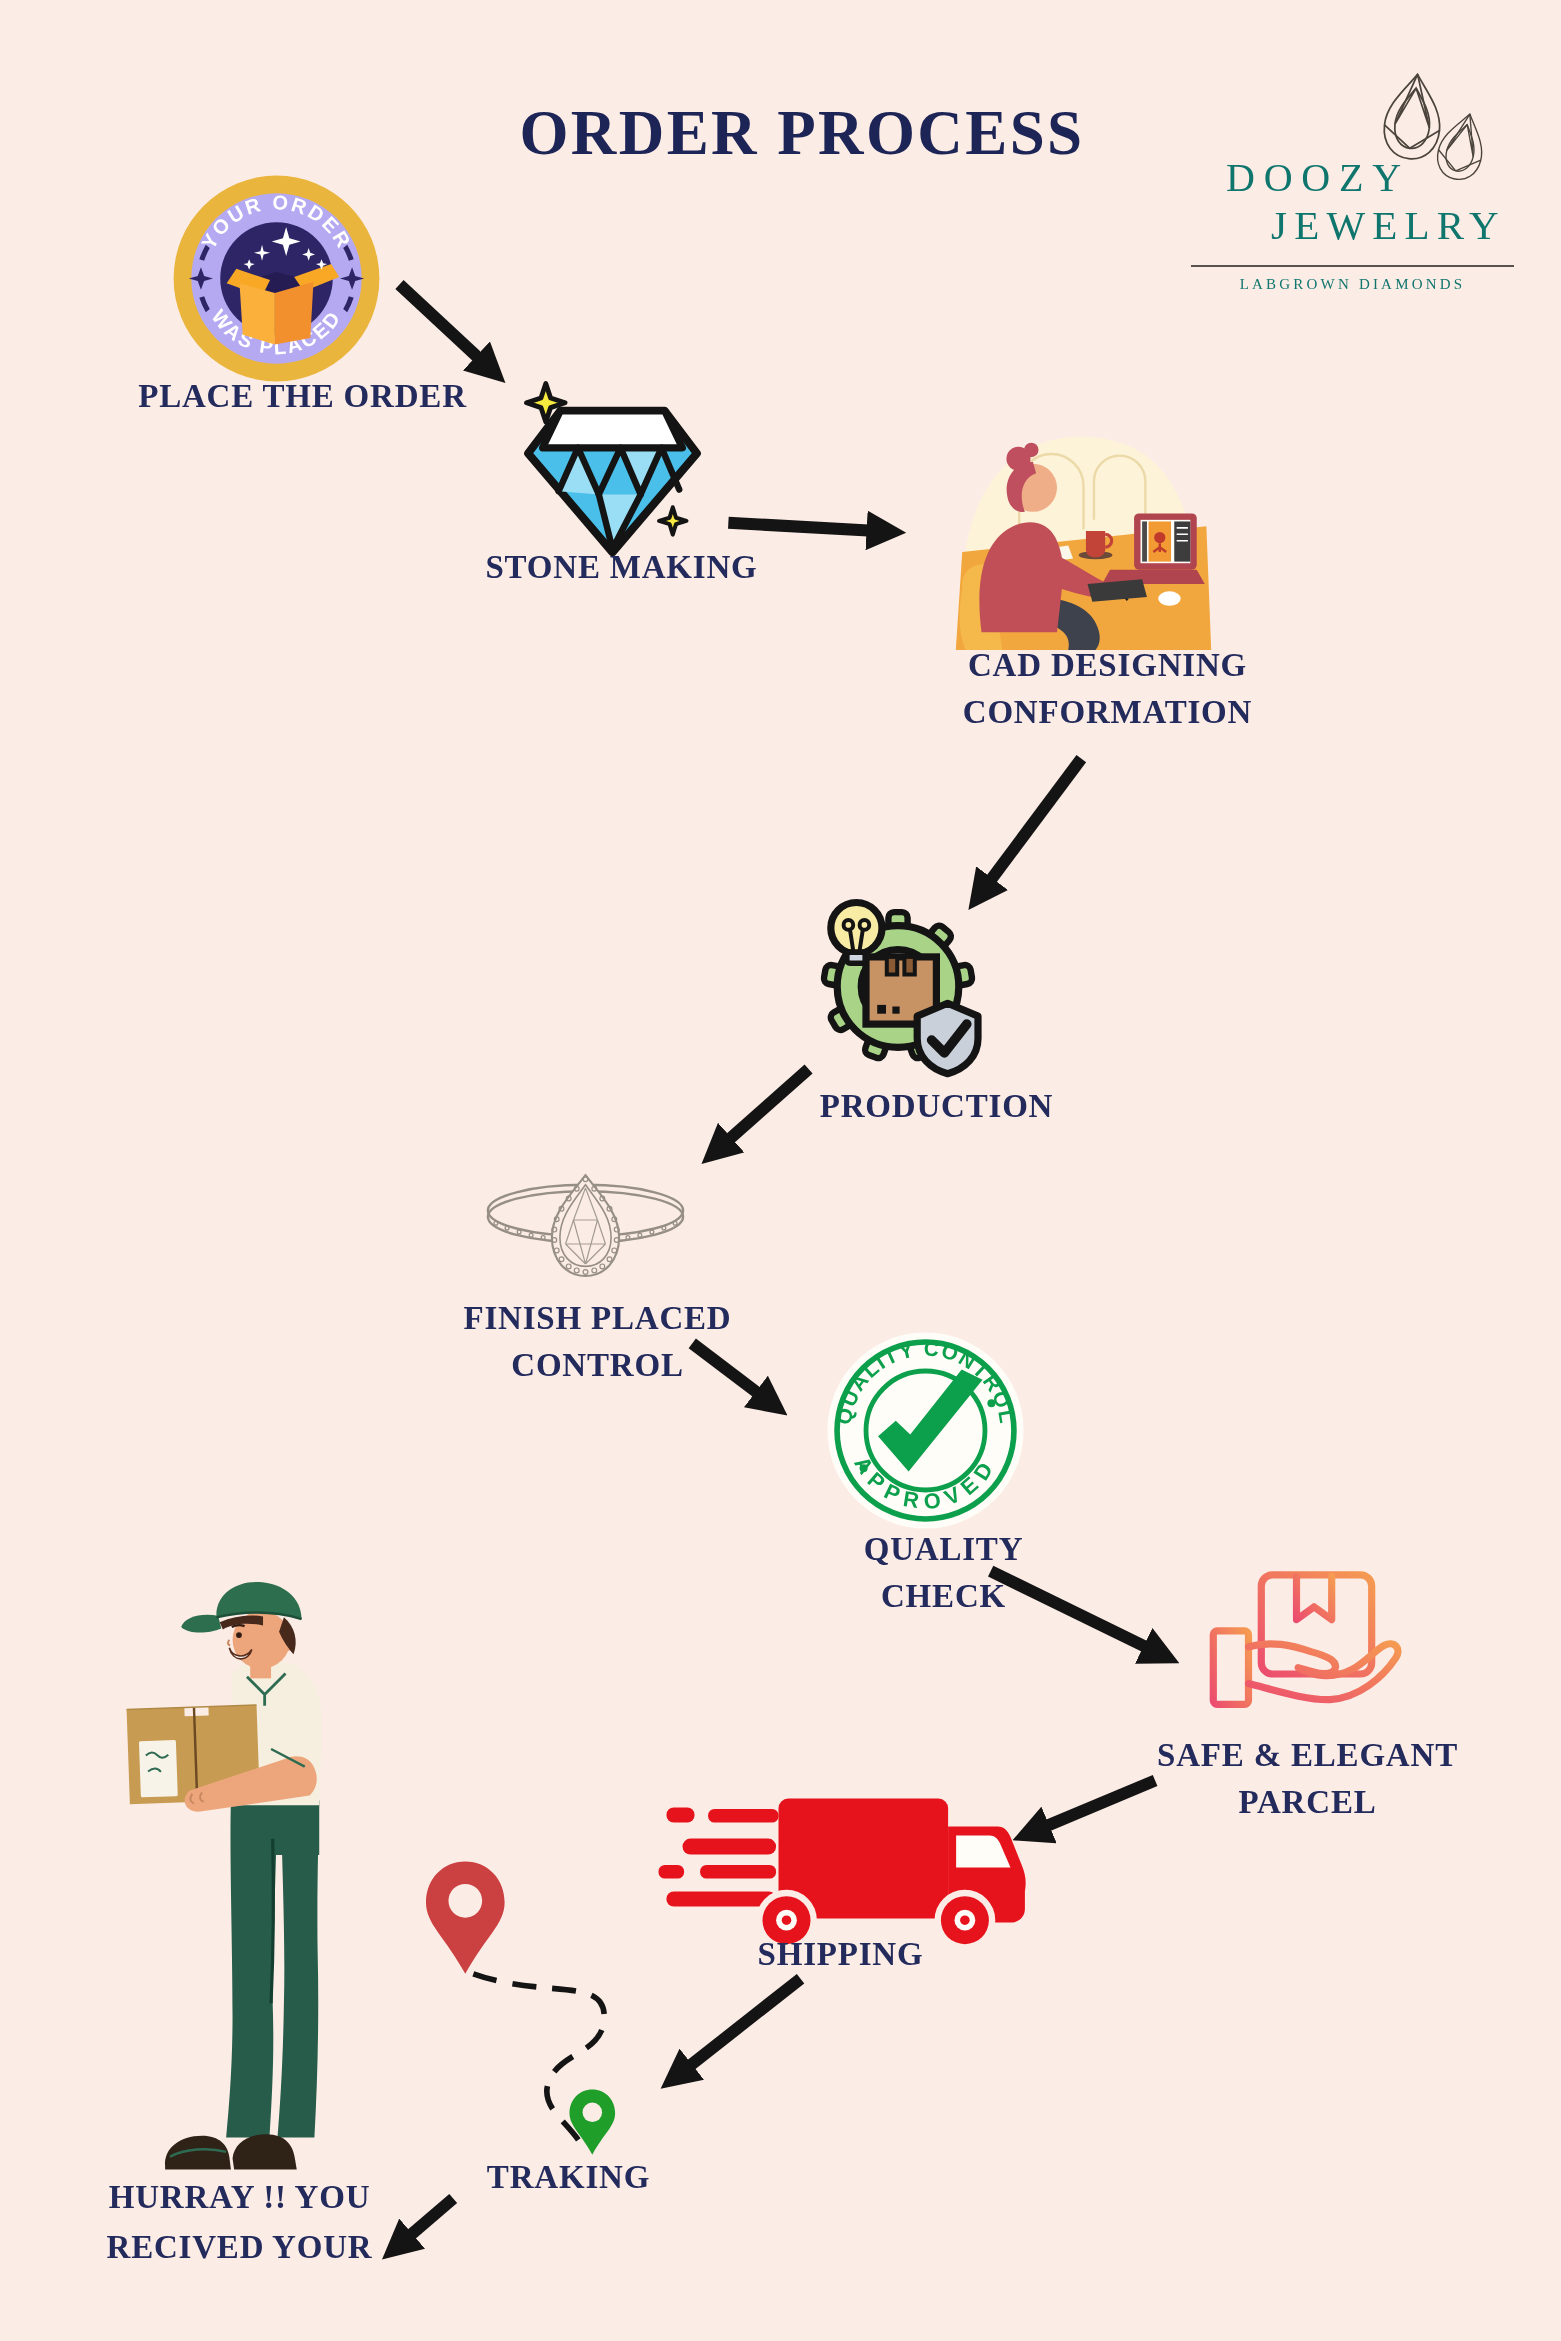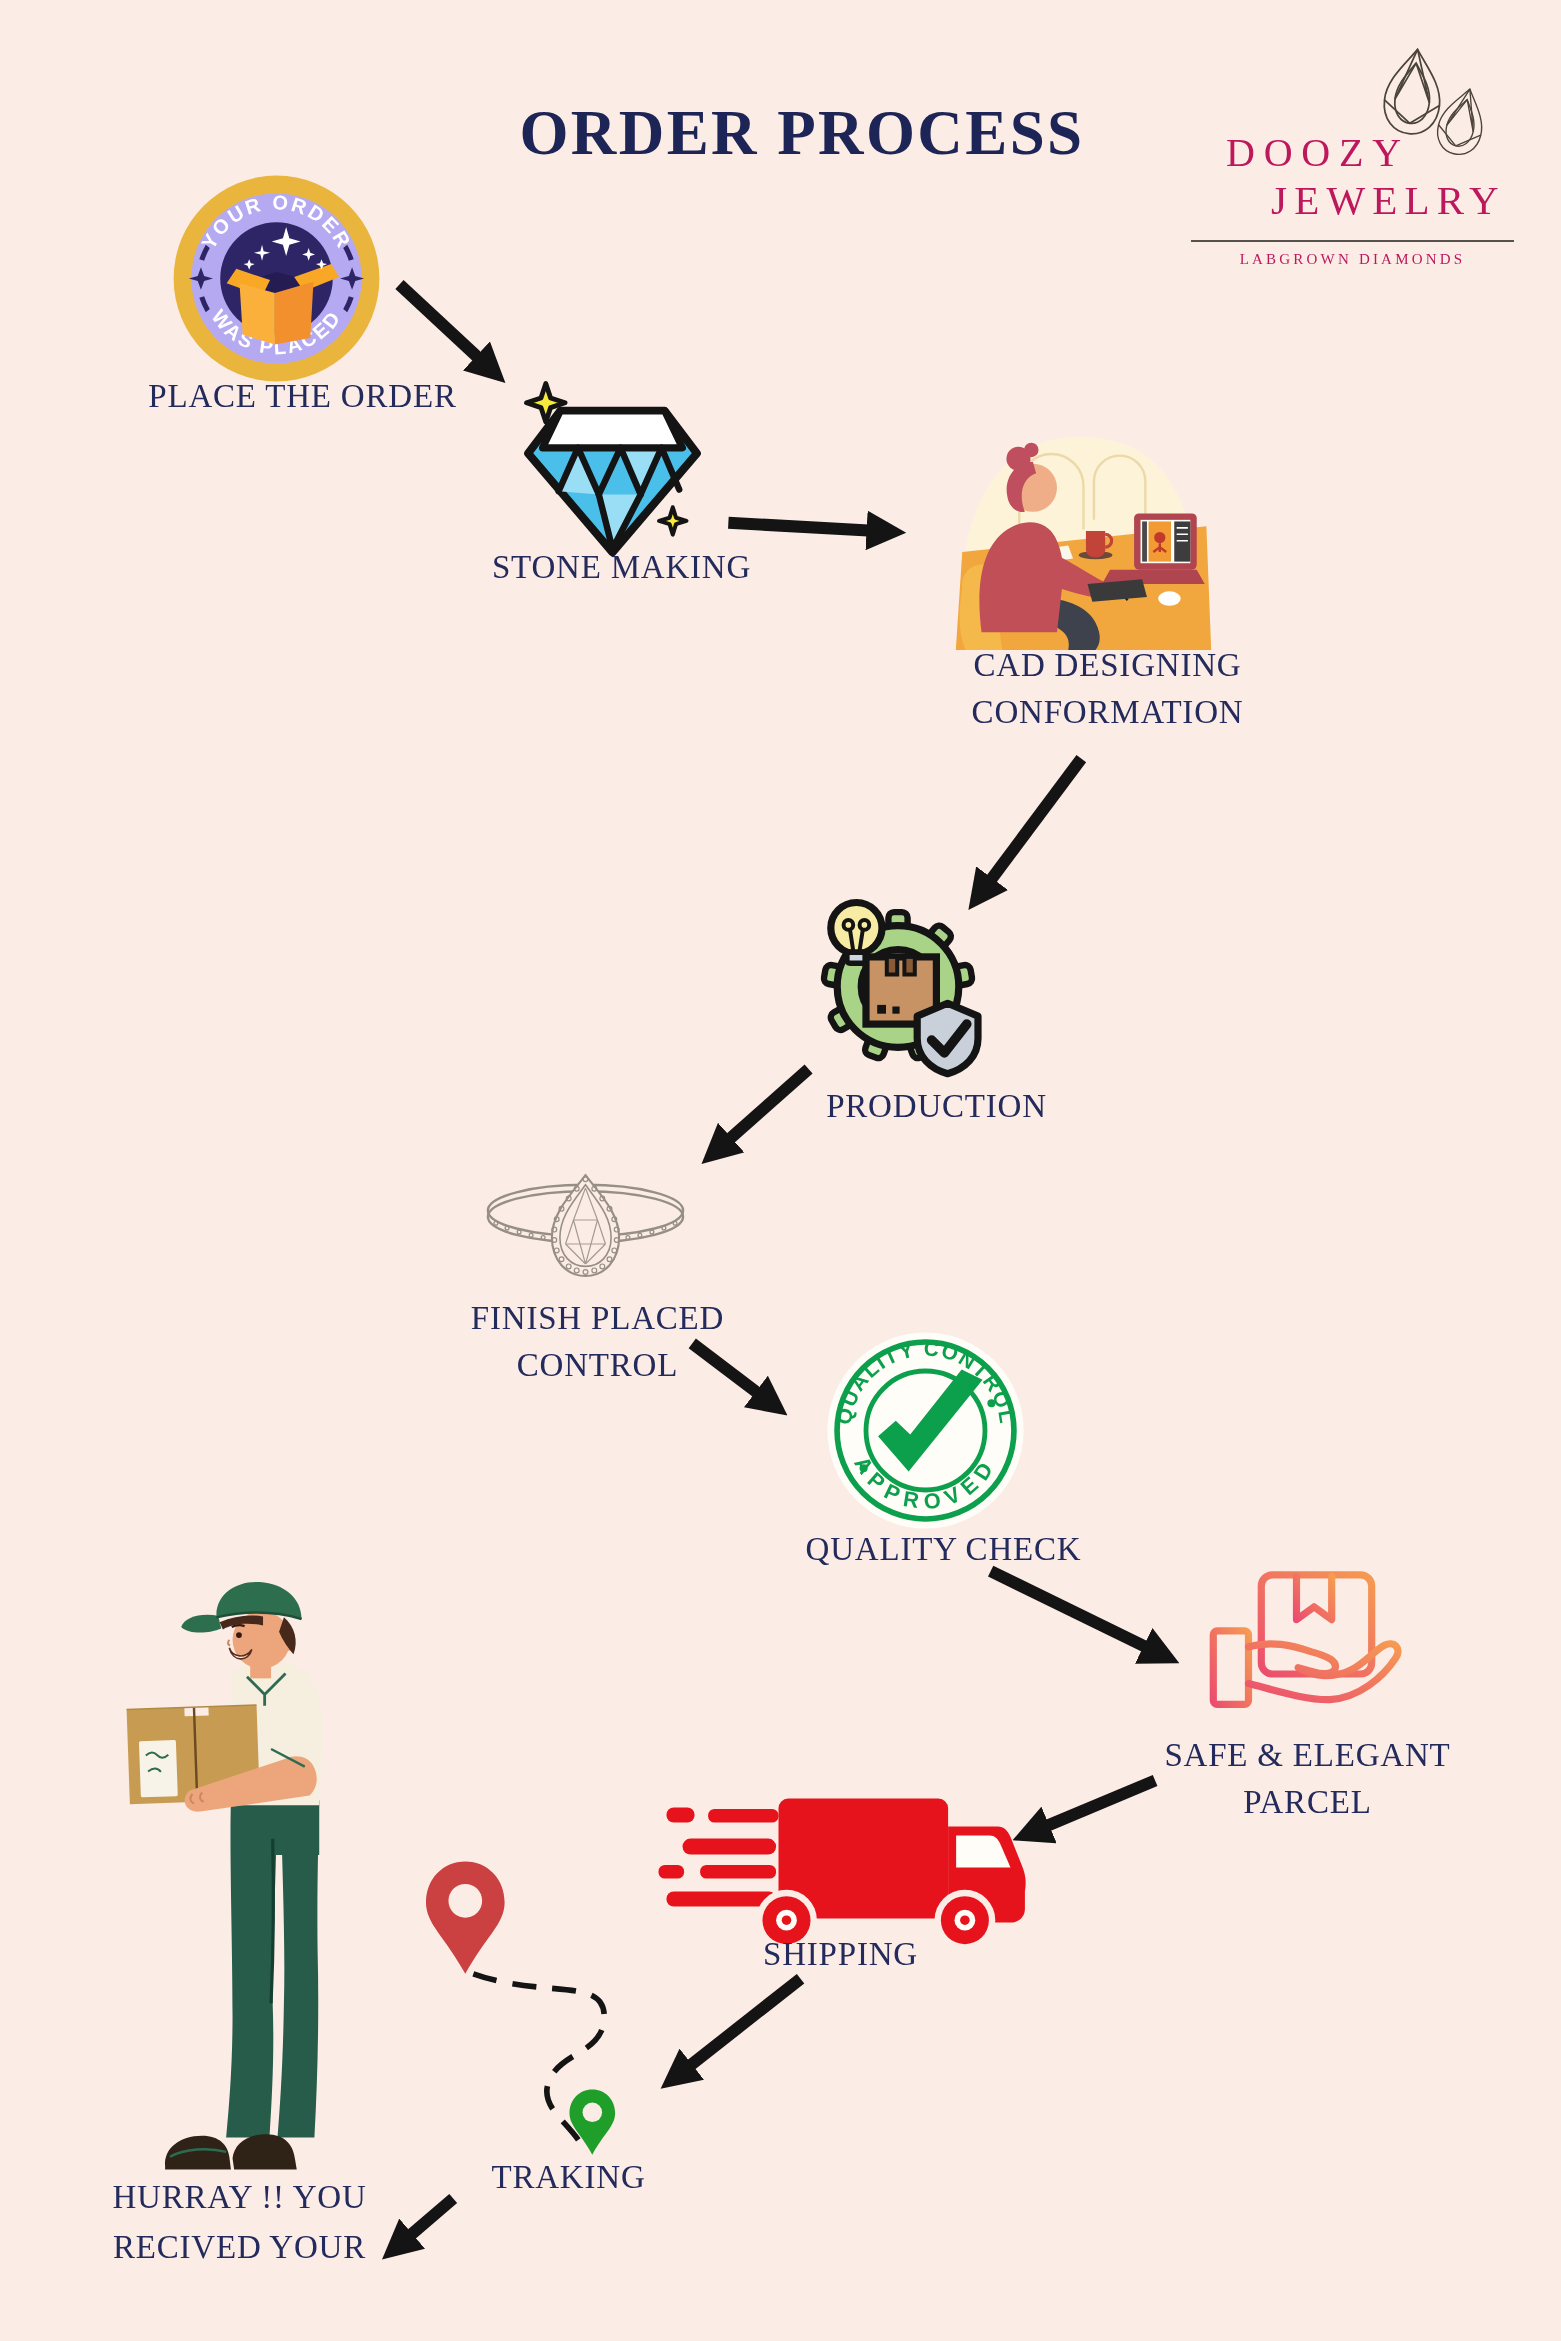--- a/index.html
+++ b/index.html
@@ -1,34 +1,34 @@
 <!DOCTYPE html>
 <html style="font-size:13px"><head>
 <meta charset="utf-8">
 <style>
   html,body{margin:0;padding:0;background:#fcece6;}
   .canvas{position:relative;width:1561px;height:2342px;background:#fcece6;overflow:hidden;
           font-family:"Liberation Serif",serif;margin-top:42px;}
   .abs{position:absolute;}
   .title{left:449px;top:55px;width:706px;text-align:center;font-size:63px;font-weight:700;
          letter-spacing:2.4px;color:#1d2456;}
-  .lbl{position:absolute;text-align:center;font-size:33px;font-weight:400;letter-spacing:0.8px;
+  .lbl{position:absolute;text-align:center;font-size:33px;font-weight:700;letter-spacing:0.8px;
        color:#232a5c;line-height:1.42;}
   .lbl-place{left:130px;top:331px;width:345px;}
   .lbl-stone{left:477px;top:502px;width:289px;}
   .lbl-cad{left:955px;top:600px;width:305px;}
   .lbl-production{left:816px;top:1041px;width:241px;}
   .lbl-finish{left:443px;top:1253px;width:309px;}
   .lbl-quality{left:799px;top:1484px;width:289px;}
   .lbl-parcel{left:1155px;top:1690px;width:305px;}
   .lbl-shipping{left:696px;top:1889px;width:289px;}
   .lbl-tracking{left:424px;top:2112px;width:289px;}
   .lbl-received{left:71px;top:2131px;width:337px;line-height:1.5;}
   
-  .brand{left:1191px;top:7px;width:323px;height:233px;color:#be185d;}
+  .brand{left:1191px;top:32px;width:323px;height:233px;color:#0f766e;}
   .brand .l1{position:absolute;left:35px;top:80px;font-size:40px;letter-spacing:8.8px;}
   .brand .l2{position:absolute;left:80px;top:127px;font-size:41px;letter-spacing:7.2px;}
   .brand .rule{position:absolute;left:0;top:191px;width:323px;height:1.6px;background:#57524b;}
   .brand .tag{position:absolute;left:0;top:202px;width:323px;text-align:center;font-size:15px;
               letter-spacing:3.2px;}
   svg{display:block;}
   .arc-badge{font-family:"Liberation Sans",sans-serif;font-weight:bold;font-size:25px;
              letter-spacing:3px;fill:#ffffff;}
   .arc-stamp{font-family:"Liberation Sans",sans-serif;font-weight:bold;fill:#0c9f4c;}
 </style>

